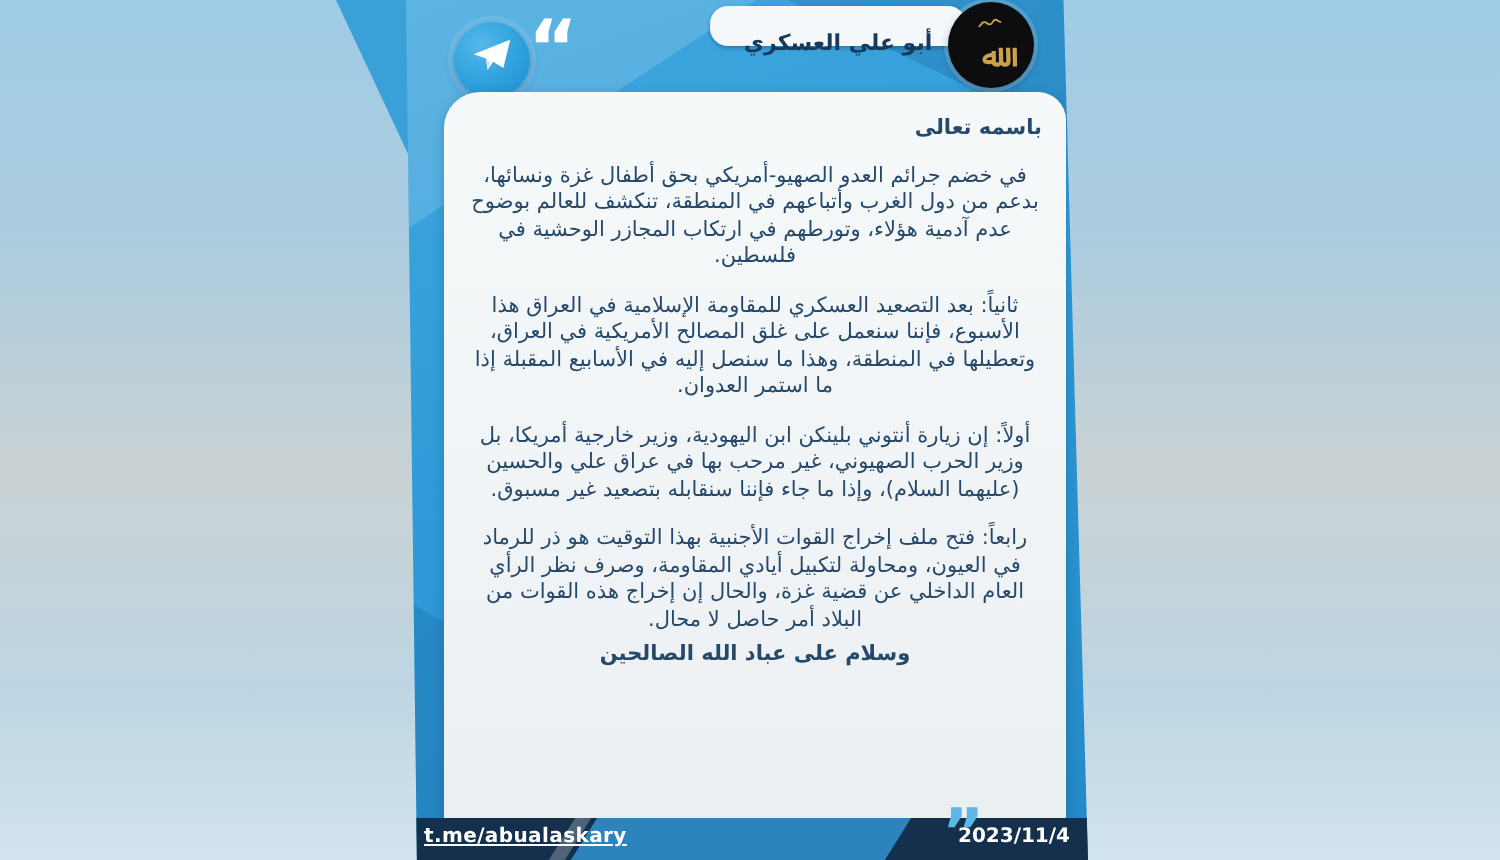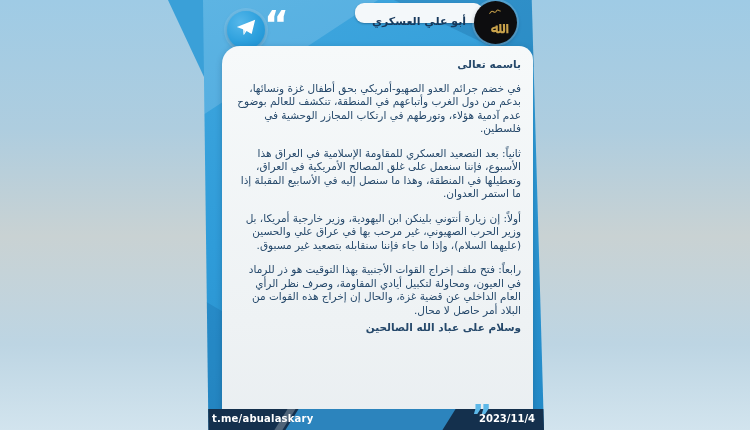--- a/index.html
+++ b/index.html
@@ -58,37 +58,37 @@
   .card{
     position:absolute;left:19px;top:46px;width:311px;height:393px;box-sizing:border-box;
     background:linear-gradient(180deg,#f6f9fa 0%,#eef2f4 70%,#e9eef1 100%);
     border-radius:18px 14px 26px 10px;
     padding:10px 12px 8px 12px;
     direction:rtl;text-align:right;color:#26496b;
     font-size:10.5px;line-height:13.5px;font-weight:500;
     box-shadow:0 2px 6px rgba(10,40,70,.25);
   }
   .basmala{margin:2px 0 10px 0;font-weight:bold;}
-  .para{margin:0 0 11px 0;}
+  .para{margin:0 0 11px 0;text-align:center;}
   .para:last-child{margin-bottom:4px;}
   .closing-line{font-weight:bold;}
   .bottom-strip{
     position:absolute;left:0;bottom:0;width:100%;height:21px;background:#14304d;overflow:hidden;
   }
   .strip-blue{
     position:absolute;left:26%;top:0;width:46%;height:100%;
     background:#2c84bd;transform:skewX(-32deg);
   }
   .strip-slash{
     position:absolute;left:23%;top:0;width:8px;height:100%;
     background:rgba(255,255,255,.25);transform:skewX(-32deg);
   }
   .channel-url{
     position:absolute;left:9px;top:4px;color:#ffffff;font-size:10px;font-weight:bold;
-    letter-spacing:.2px;cursor:pointer;
+    letter-spacing:.2px;cursor:pointer;text-decoration:underline;
   }
   .post-date{
     position:absolute;right:9px;top:4px;color:#ffffff;font-size:10px;font-weight:bold;direction:ltr;
   }
   .close-quote{
     position:absolute;right:54px;bottom:-1px;color:#5db8e8;font-size:32px;font-weight:bold;
     line-height:30px;letter-spacing:-2px;z-index:3;
   }
 </style>
 </head>

